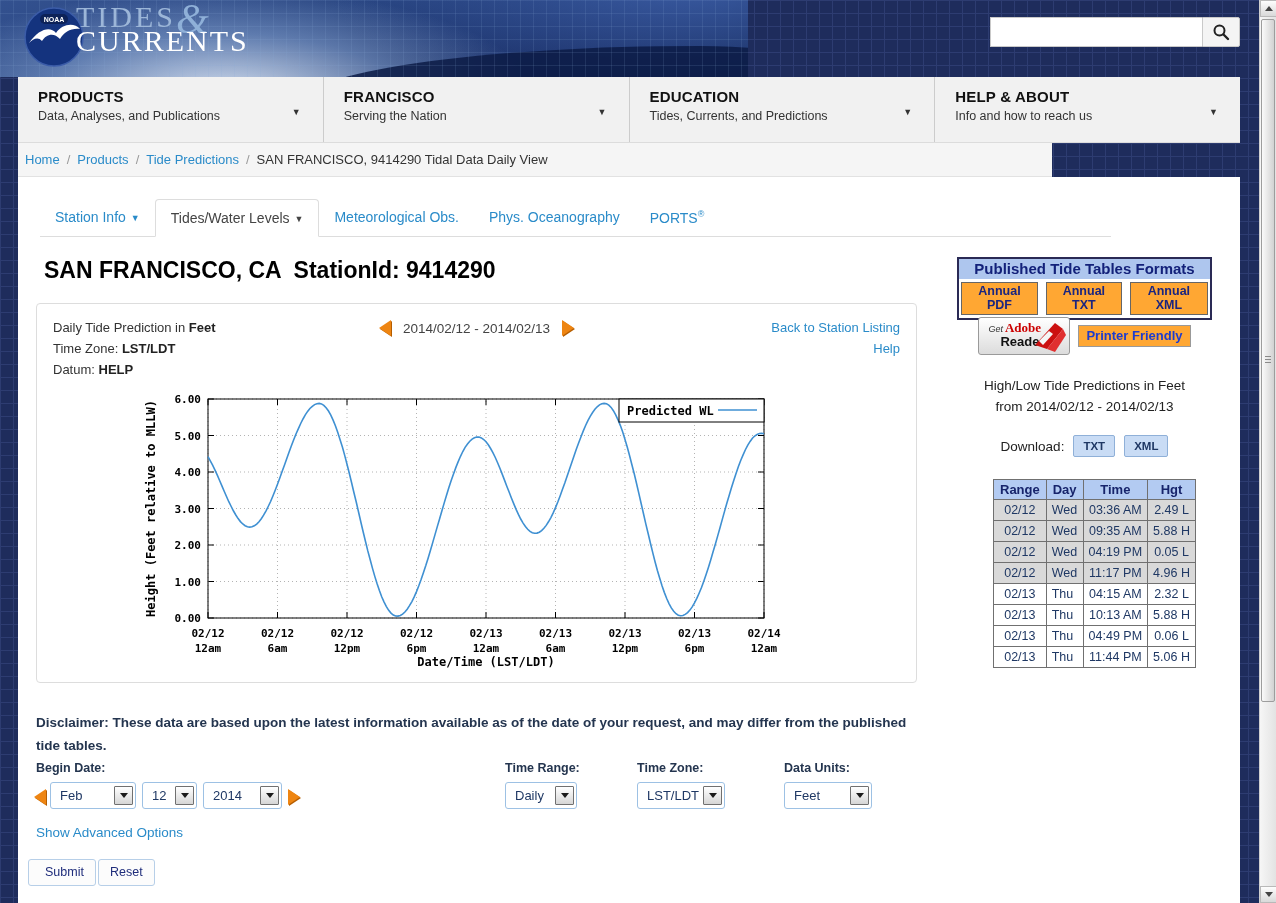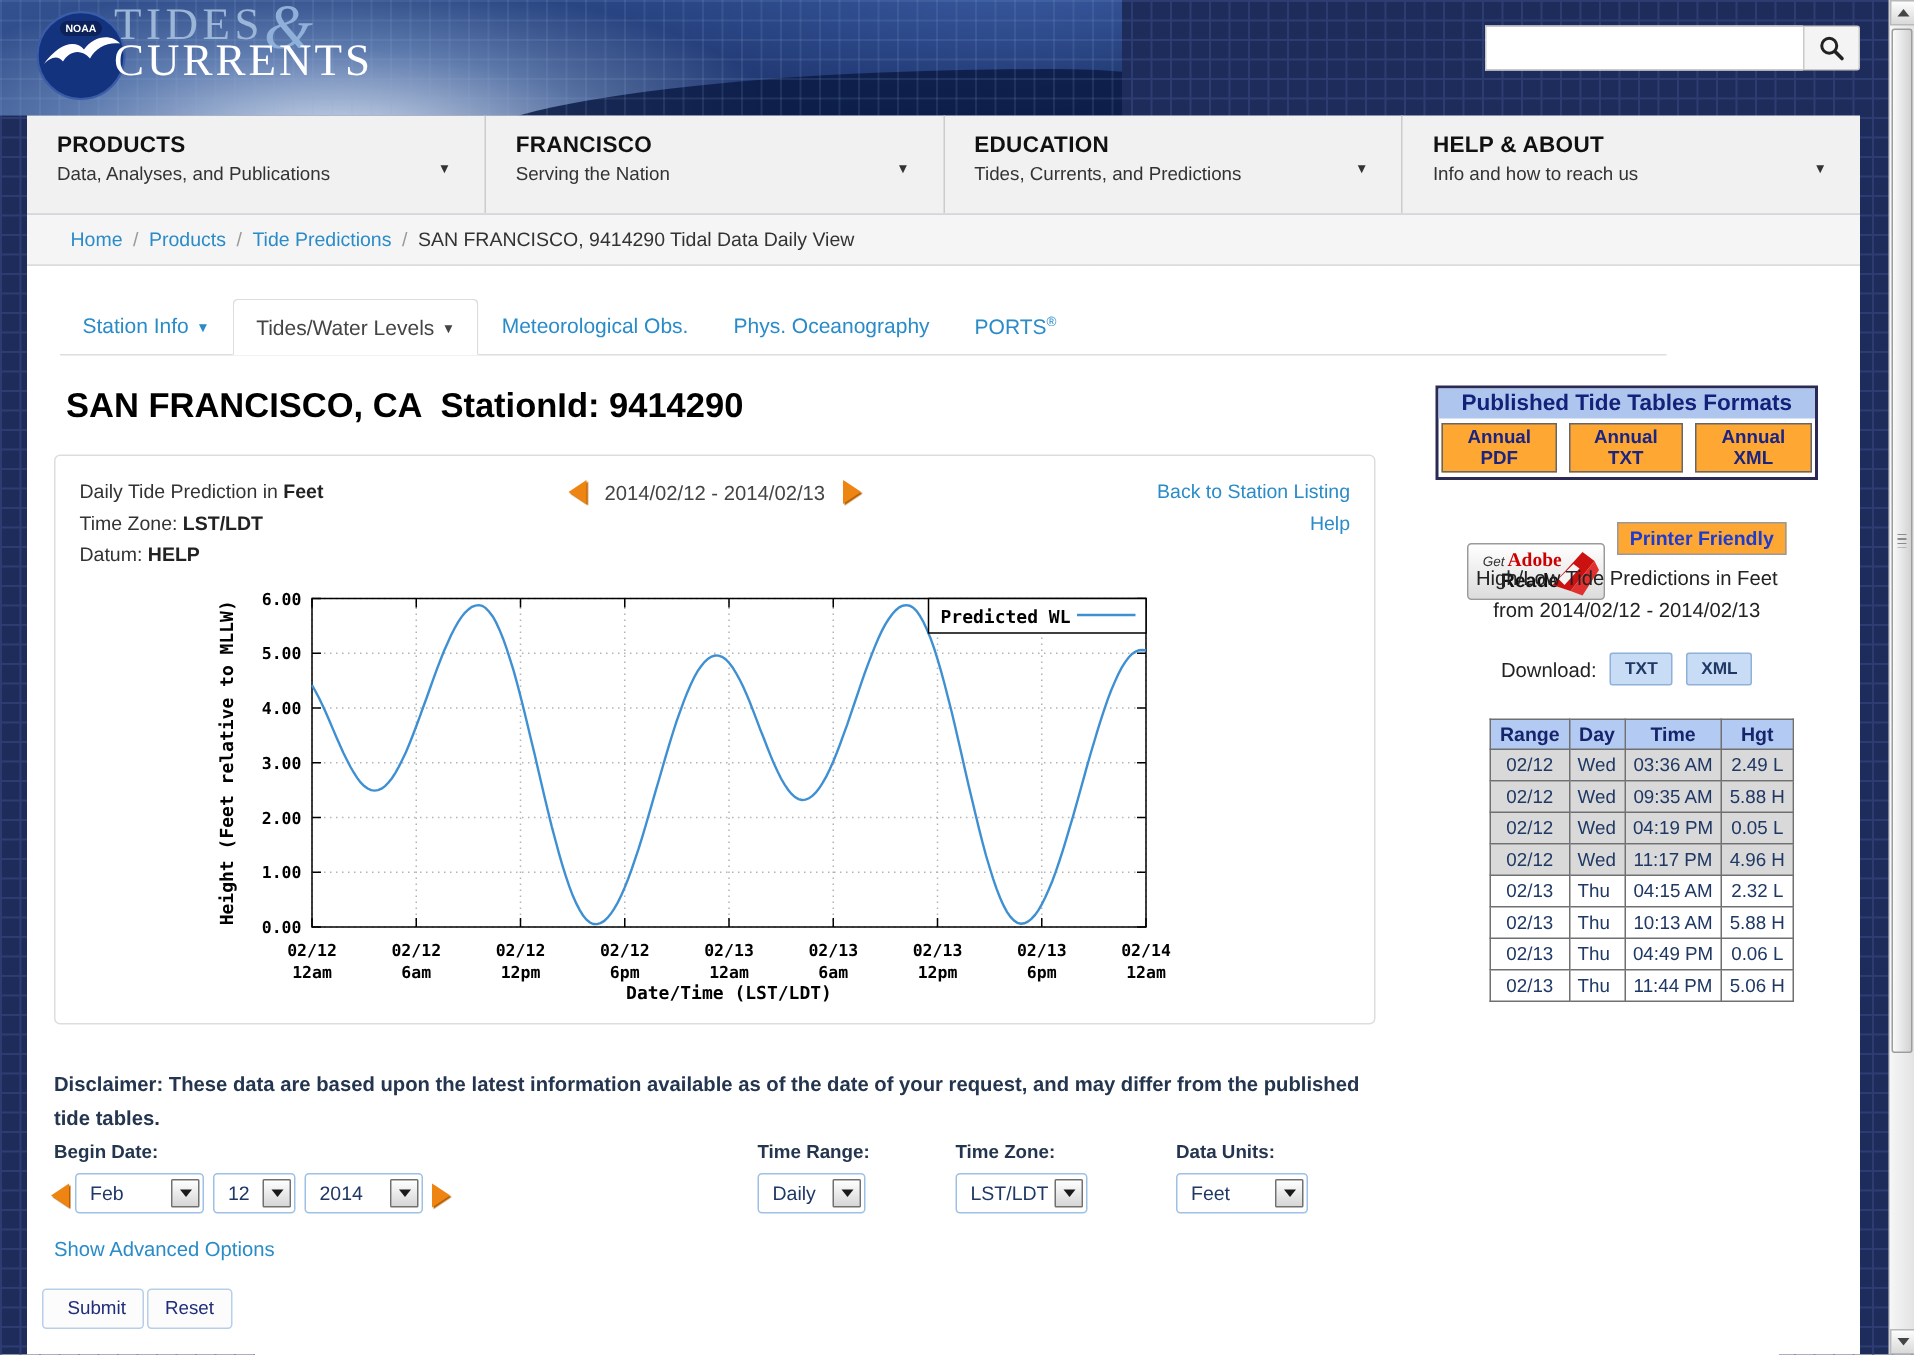--- a/index.html
+++ b/index.html
@@ -48,21 +48,21 @@
 
   
   .mainnav { position:absolute; left:18px; top:77px; width:1222px; height:66px; background:#f1f1f1; display:flex; border-bottom:1px solid #dcdcdc; }
   .nav-sec { flex:1; position:relative; padding:11px 20px 0 20px; border-right:1px solid #cccccc; cursor:pointer; }
   .nav-sec:last-child { border-right:none; }
   .nav-title { font-size:15px; font-weight:bold; color:#111; letter-spacing:.2px; }
   .nav-sub { font-size:12.5px; color:#333; margin-top:4px; }
   .nav-caret { position:absolute; right:22px; top:30px; font-size:9px; color:#333; }
 
   
-  .breadcrumb { position:absolute; left:18px; top:143px; width:1222px; height:34px; background:#f5f5f5; border-bottom:1px solid #e2e2e2; font-size:13px; line-height:33px; padding-left:29px; }
+  .breadcrumb { position:absolute; left:18px; top:143px; width:1034px; height:34px; background:#f5f5f5; border-bottom:1px solid #e2e2e2; font-size:13px; line-height:33px; padding-left:7px; }
   .breadcrumb a { color:#2a8bc9; text-decoration:none; cursor:pointer; }
   .bc-sep { color:#9a9a9a; margin:0 7px; }
   .bc-cur { color:#333; }
 
   
   .content { position:absolute; left:18px; top:177px; width:1222px; height:726px; background:#ffffff; }
 
   .tabs { position:absolute; left:22px; top:22px; width:1071px; border-bottom:1px solid #ddd; display:flex; }
   .tab { font-size:14px; color:#2a8bc9; padding:10px 15px; cursor:pointer; margin-bottom:-1px; white-space:nowrap; }
   .tab .tcaret { font-size:9px; margin-left:5px; vertical-align:1px; }
@@ -90,21 +90,21 @@
   svg .curve { fill:none; stroke-width:1.6; }
   svg .legendbox { fill:#fff; stroke:#000; }
   svg .legendtext { font:bold 12px "DejaVu Sans Mono", monospace; fill:#000; }
 
   
   .pub-box { position:absolute; left:939px; top:80px; width:255px; border:2px solid #2a2a55; background:#fff; }
   .pub-title { background:#aec6ee; color:#13217a; font-weight:bold; font-size:15px; text-align:center; padding:1px 0 2px; cursor:pointer; }
   .pub-btns { display:flex; justify-content:center; gap:8px; padding:3px 2px; }
   .pub-btn { background:#ffa733; border:1px solid #666; color:#1b2580; font-weight:bold; font-size:12.5px; padding:1px 6px 2px; cursor:pointer; }
   .adobe-row { position:absolute; left:939px; top:140px; width:255px; display:flex; align-items:center; justify-content:center; gap:8px; }
-  .adobe-badge { width:92px; height:38px; background:linear-gradient(#ffffff,#dcdcdc); border:1px solid #9a9a9a; border-radius:3px; position:relative; cursor:pointer; padding:4px 0 0 9px;margin-top:45px; }
+  .adobe-badge { width:92px; height:38px; background:linear-gradient(#ffffff,#dcdcdc); border:1px solid #9a9a9a; border-radius:3px; position:relative; cursor:pointer; padding:4px 0 0 9px; }
   .adobe-badge .l1 { font-size:12px; line-height:12px; }
   .adobe-badge .l1 .get { font-size:9px; font-style:italic; color:#333; margin-right:2px; }
   .adobe-badge .l1 .adobe { color:#cc0000; font-weight:bold; font-family:"Liberation Serif", serif; font-size:13px; }
   .adobe-badge .l2 { font-size:13px; font-weight:bold; color:#111; line-height:14px; margin-left:12px; }
   .adobe-badge svg { position:absolute; right:2px; top:3px; }
   .pf-btn { background:#ffa733; border:1px solid #999; color:#1d3ccf; font-weight:bold; font-size:13px; padding:2px 7px 3px; cursor:pointer; }
   .highlow { position:absolute; left:939px; top:198px; width:255px; text-align:center; font-size:13.5px; color:#222; line-height:21px; }
   .dl-row { position:absolute; left:939px; top:258px; width:255px; display:flex; align-items:center; justify-content:center; gap:9px; font-size:13.5px; color:#222; }
   .dl-btn { background:#c9dcf5; border:1px solid #8fb0d8; color:#1f3864; font-size:11.5px; font-weight:bold; padding:4px 9px; border-radius:2px; cursor:pointer; }
 

